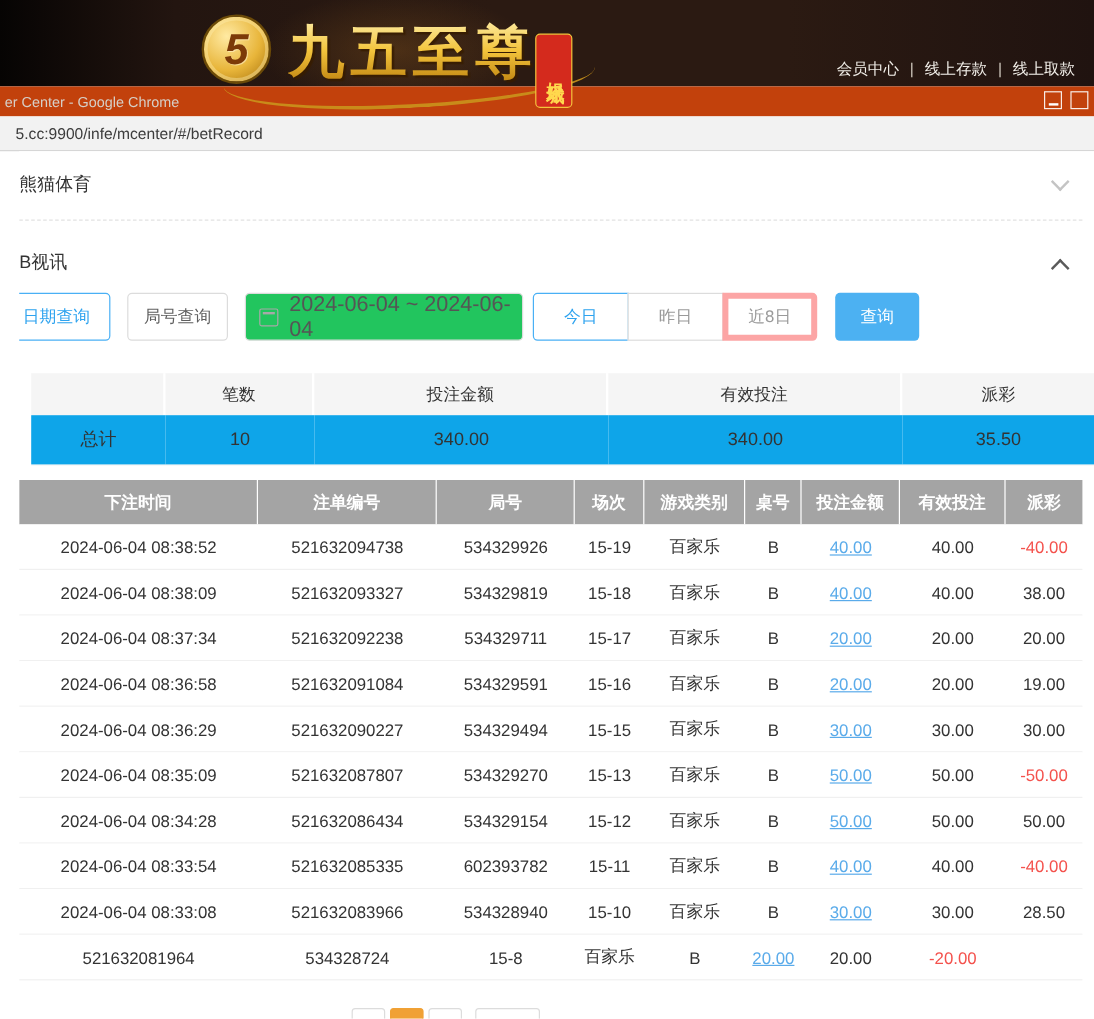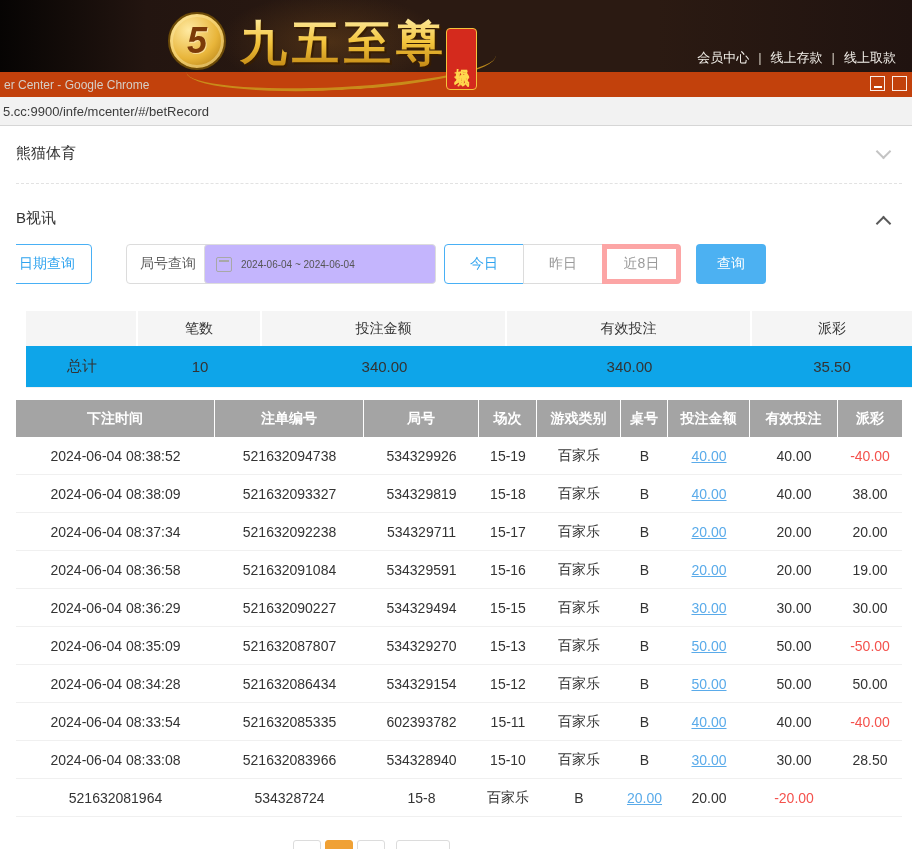--- a/index.html
+++ b/index.html
@@ -50,43 +50,43 @@
     background:#c2410c; display:flex; align-items:center; padding-left:4px;
   }
   .titlebar-text{ color:#d6cfc7; font-size:12px; }
   .win-controls{ position:absolute; right:5px; top:4px; display:flex; gap:7px; }
   .winbtn{ width:15px; height:15px; border:1px solid rgba(255,255,255,.9); display:flex; align-items:flex-end; justify-content:center; cursor:pointer; }
   .winbtn .dash{ width:8px; height:2px; background:#fff; margin-bottom:2px; }
 
   .urlbar{
     position:absolute; top:97px; left:0; width:912px; height:29px; z-index:2;
     background:#f2f2f2; border-bottom:1px solid #d6d6d6;
-    display:flex; align-items:center; padding-left:3px;
+    display:flex; align-items:center; padding-left:13px;
     font-size:13px; color:#3c3c3c;
   }
 
   
   .page{ position:absolute; top:126px; left:16px; width:912px; height:723px; background:#fff; overflow:hidden; z-index:2;padding-left:46px; }
 
   .sec-label{ position:absolute; left:0; font-size:15px; color:#333; }
   .sec-sports{ top:18px; }
   .sec-video{ top:83px; }
   .dash-line{ position:absolute; top:57px; left:0; width:886px; border-top:1px dashed #e2e2e2; }
   .chev{ position:absolute; width:11px; height:11px; border-right:2px solid currentColor; border-bottom:2px solid currentColor; cursor:pointer; }
   .chev.down{ left:862px; top:20px; transform:rotate(45deg); color:#c4c4c4; }
   .chev.up{ left:862px; top:92px; transform:rotate(-135deg); color:#5a5a5a; }
 
   
   .filters{ position:absolute; top:118px; left:0; width:886px; height:42px; }
   .btn{ position:absolute; top:0; height:40px; border-radius:4px; background:#fff;
         display:flex; align-items:center; justify-content:center; font-size:14px; cursor:pointer; }
   .btn-date-query{ left:-14px; width:90px; border:1px solid #49b0f5; color:#2ea3ef; }
-  .btn-round-query{ left:90px; width:84px; border:1px solid #dcdcdc; color:#5f5f5f;margin-left:20px; }
+  .btn-round-query{ left:90px; width:84px; border:1px solid #dcdcdc; color:#5f5f5f; }
   .date-picker{ position:absolute; left:188px; top:0; width:232px; height:40px; border:1px solid #dcdcdc; border-radius:4px;
-                display:flex; align-items:center; padding-left:11px; font-size:10px; color:#555; cursor:pointer; background:#c4b5fd; }
+                display:flex; align-items:center; padding-left:11px; font-size:18px; color:#555; cursor:pointer; background:#22c55e; }
   .cal-icon{ width:16px; height:15px; border:1px solid #a8a8a8; border-radius:2px; position:relative; margin-right:9px; flex:none; }
   .cal-icon::before{ content:''; position:absolute; top:2px; left:2px; right:2px; height:2px; background:#a8a8a8; }
   .btn-today{ left:428px; width:80px; border:1px solid #49b0f5; color:#2ea3ef; border-radius:4px 0 0 4px; }
   .btn-yesterday{ left:507px; width:80px; border:1px solid #dcdcdc; color:#9a9a9a; border-radius:0; }
   .btn-last8{ left:586px; width:79px; border:5px solid #fca5a5; color:#9a9a9a; border-radius:0 4px 4px 0; }
   .btn-search{ left:680px; width:70px; background:#4cb1f2; color:#fff; border:none; }
 
   
   .summary{ position:absolute; top:185px; left:0; width:886px;margin-left:10px; }
   .sum-head, .sum-row{ display:grid; grid-template-columns:112px 124px 245px 245px 160px; }

